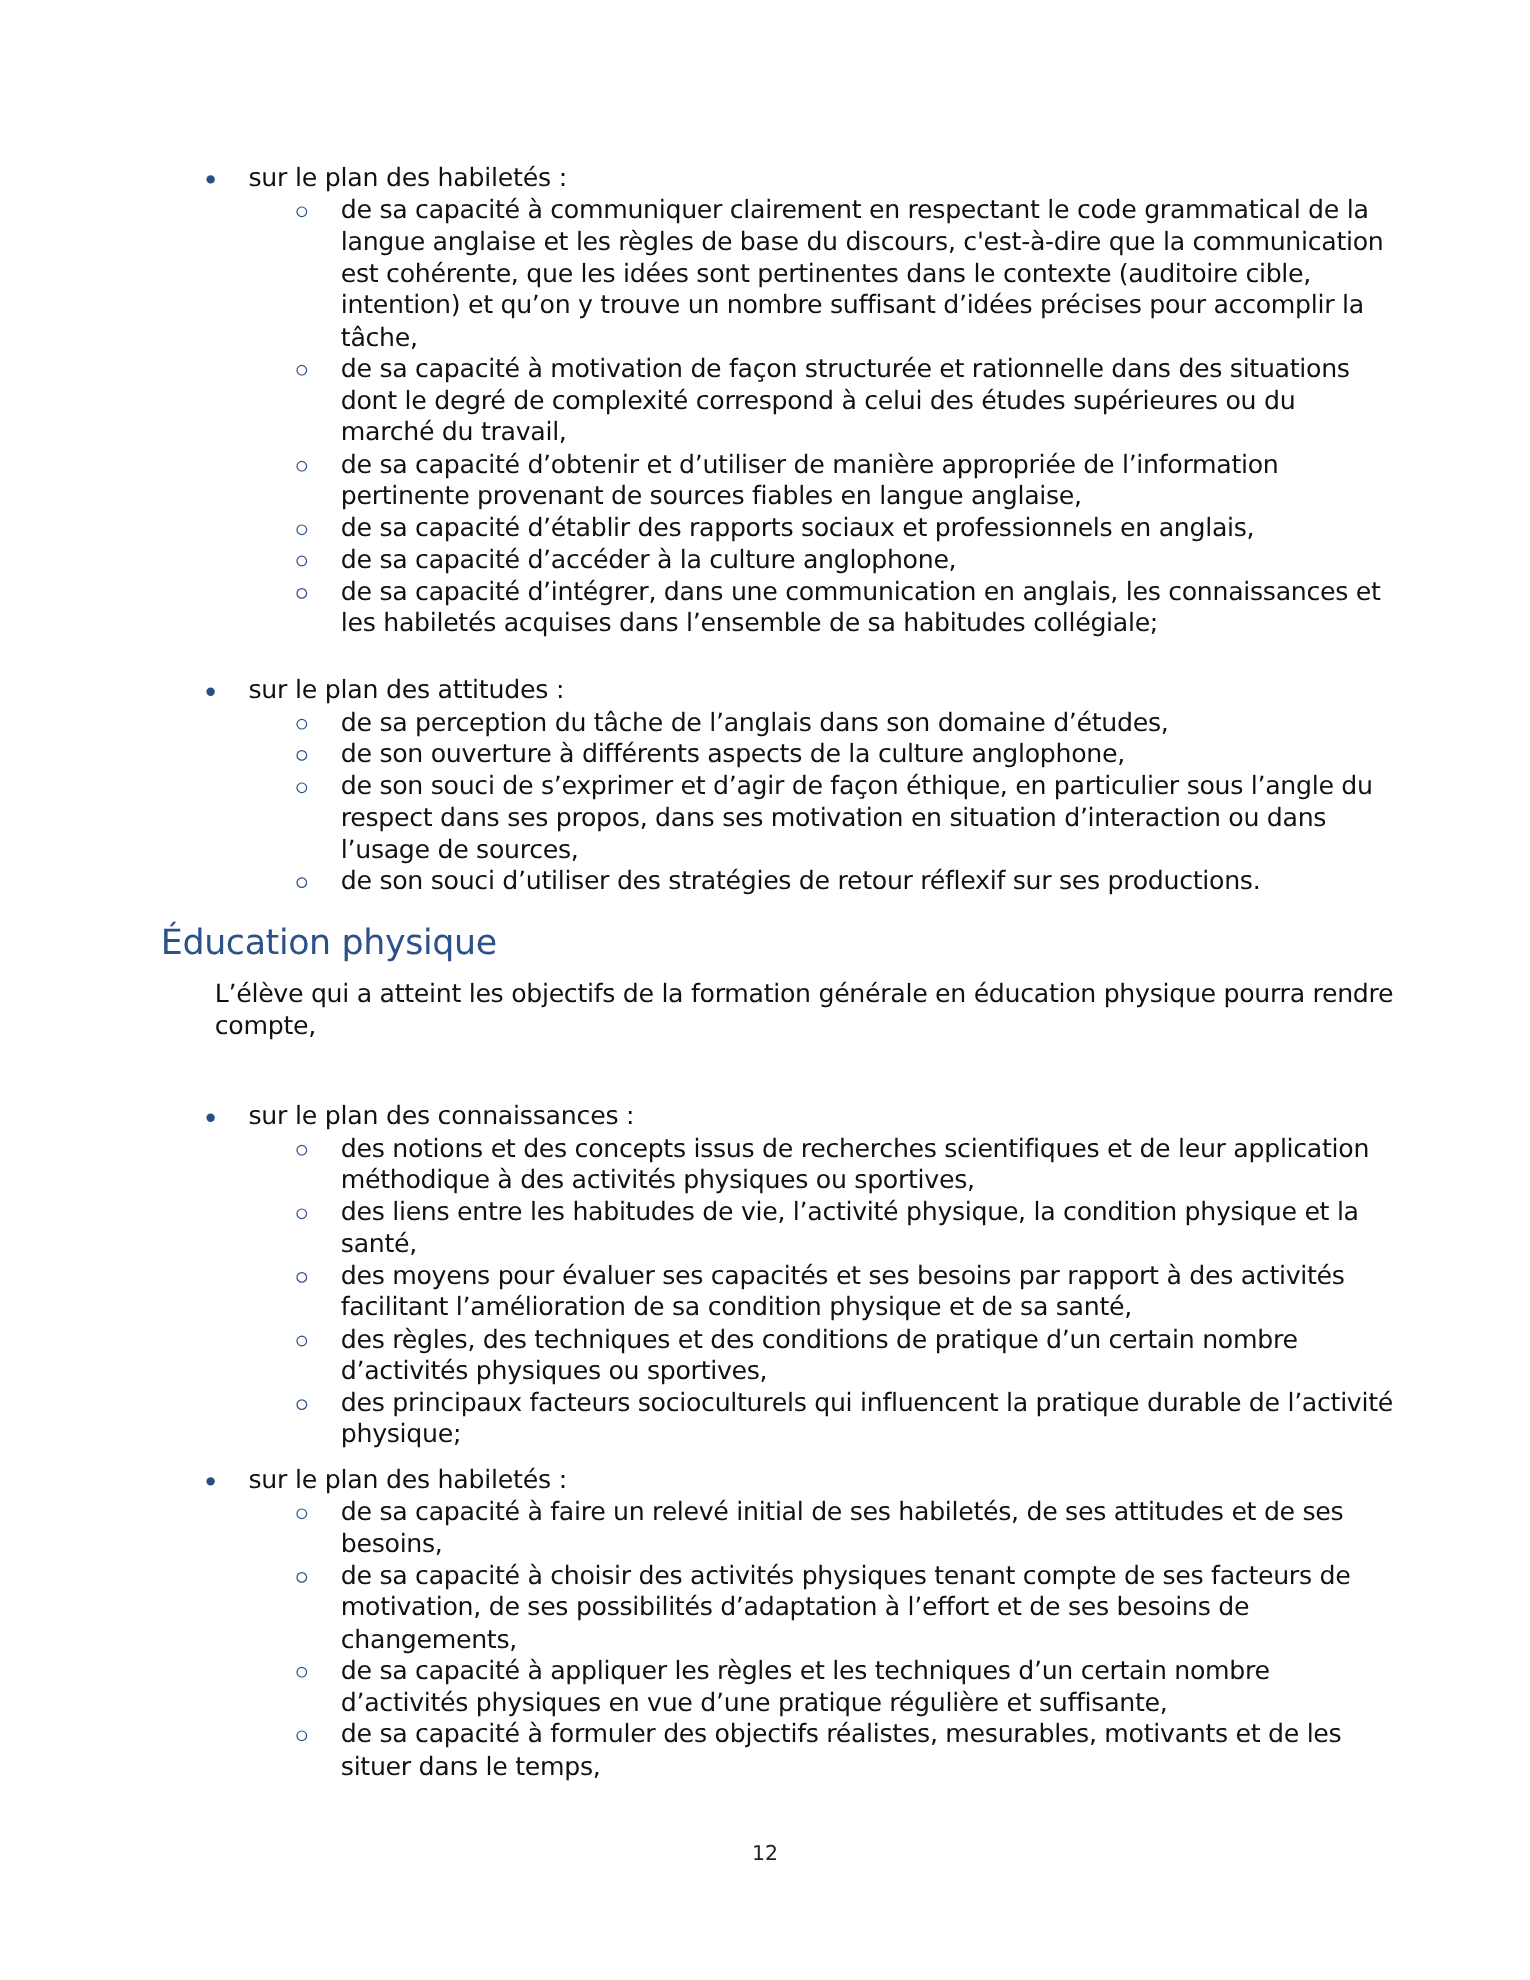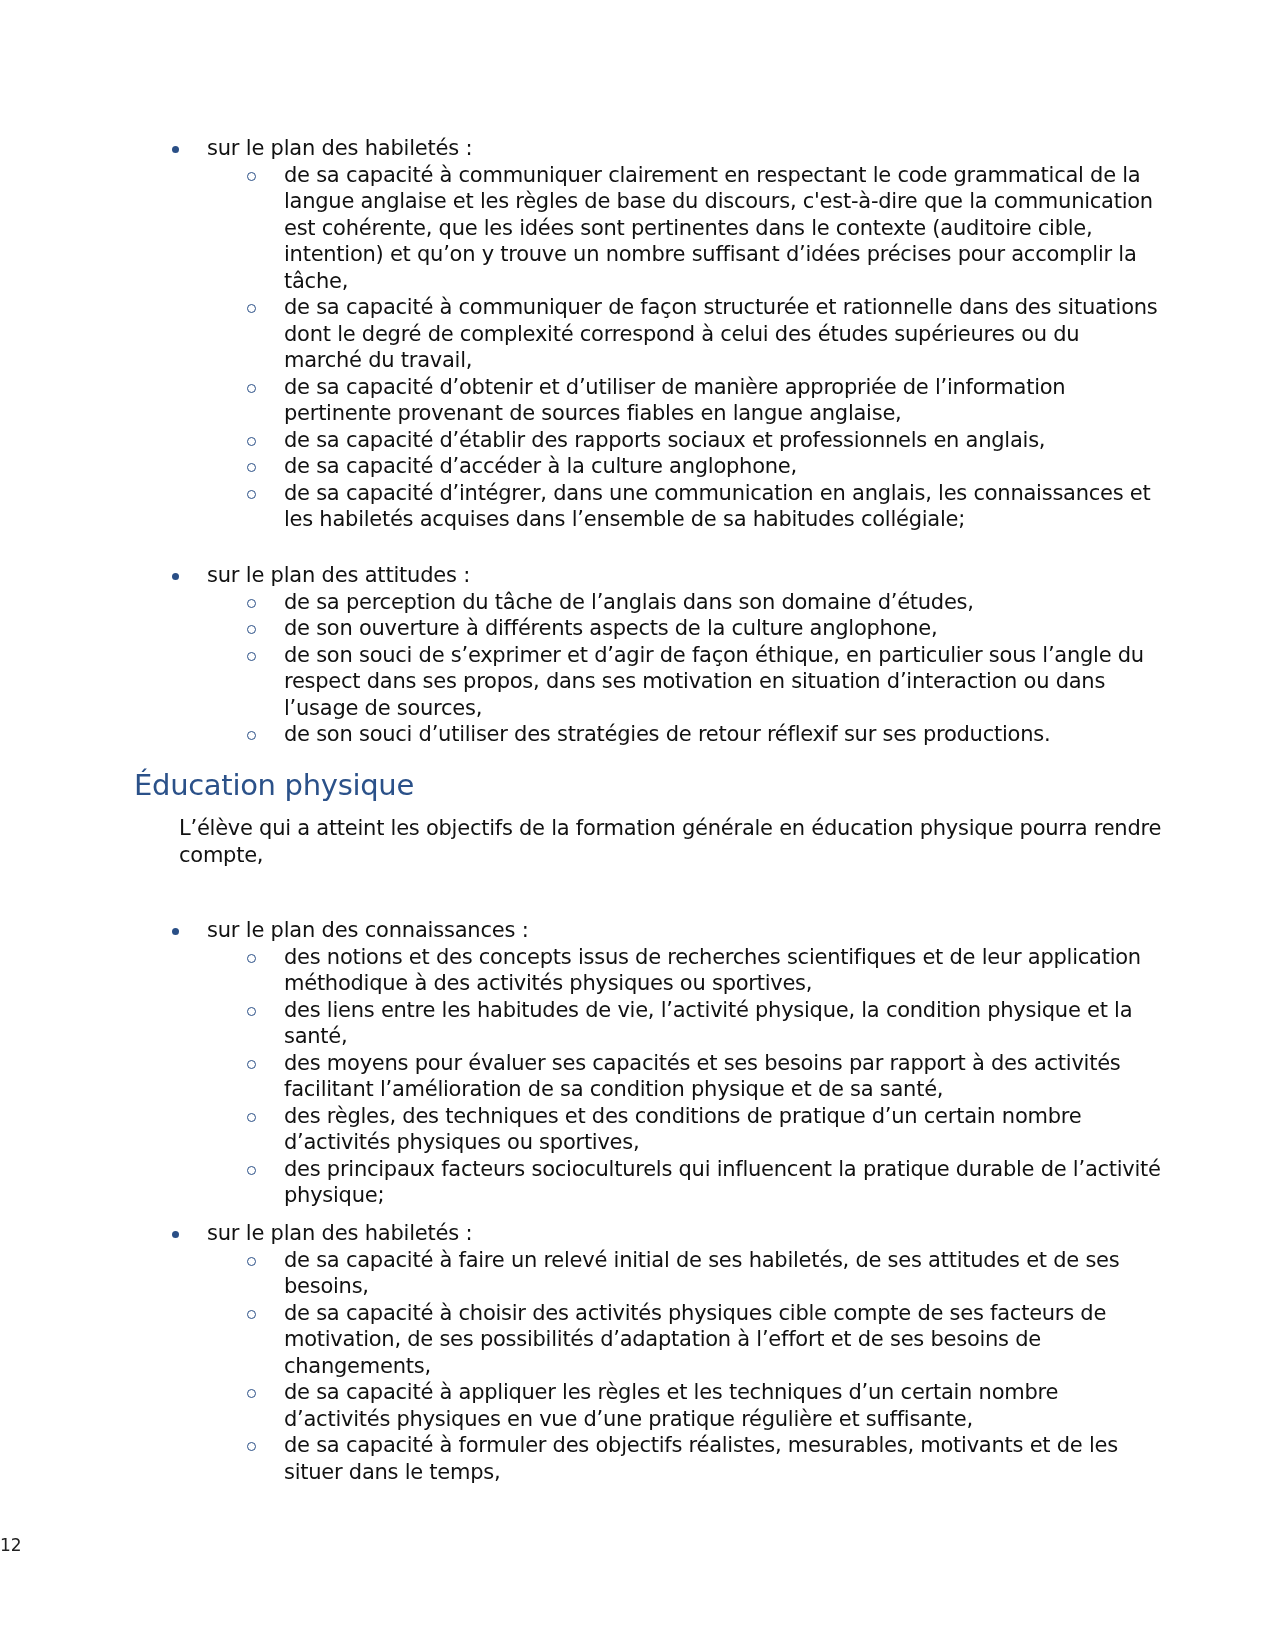--- a/index.html
+++ b/index.html
@@ -10,21 +10,21 @@
   .l1 { position: relative; height: 26.5px; }
   .l1 .dot { position: absolute; left: 172px; top: 11px; width: 7px; height: 7px; border-radius: 50%; background: #2a4f86; }
   .l1 .txt { position: absolute; left: 207px; top: 0; font-size: 21px; line-height: 26.5px; white-space: nowrap; letter-spacing: -0.2px; }
   .l2 { position: relative; }
   .l2 .ring { position: absolute; left: 247px; top: 10px; width: 9px; height: 9px; border-radius: 50%; border: 1.3px solid #2a4f86; box-sizing: border-box; }
   .l2 .lines { margin-left: 284px; font-size: 21px; line-height: 26.5px; }
   .l2 .line { white-space: nowrap; letter-spacing: -0.25px; display: block; }
   .heading { position: absolute; left: 134px; top: 768px; font-size: 29px; color: #2b5189; letter-spacing: -0.3px; white-space: nowrap; }
   .para { position: absolute; left: 134px; top: 815px; font-size: 21px; line-height: 27px; letter-spacing: -0.25px; }
   .para .line { display: block; white-space: nowrap; margin-left: 45px; }
-  .pagenum { position: absolute; left: 0; width: 1275px; top: 1535px; text-align: left; font-size: 17px; color: #222; }
+  .pagenum { position: absolute; left: 0; width: 1275px; top: 1535px; text-align: center; font-size: 17px; color: #222; }
 </style>
 </head>
 <body>
 
 <div class="page">
 
   <div class="blk" style="top:135px;">
     <div class="l1">
       <span class="dot"></span>
       <span class="txt">sur le plan des habiletés :</span>
@@ -36,21 +36,21 @@
             <span class="line">de sa capacité à communiquer clairement en respectant le code grammatical de la</span>
             <span class="line">langue anglaise et les règles de base du discours, c'est-à-dire que la communication</span>
             <span class="line">est cohérente, que les idées sont pertinentes dans le contexte (auditoire cible,</span>
             <span class="line">intention) et qu’on y trouve un nombre suffisant d’idées précises pour accomplir la</span>
             <span class="line">tâche,</span>
           </div>
         </div>
         <div class="l2">
           <span class="ring"></span>
           <div class="lines">
-            <span class="line">de sa capacité à communiquer de façon structurée et rationnelle dans des situations</span>
+            <span class="line">de sa capacité à motivation de façon structurée et rationnelle dans des situations</span>
             <span class="line">dont le degré de complexité correspond à celui des études supérieures ou du</span>
             <span class="line">marché du travail,</span>
           </div>
         </div>
         <div class="l2">
           <span class="ring"></span>
           <div class="lines">
             <span class="line">de sa capacité d’obtenir et d’utiliser de manière appropriée de l’information</span>
             <span class="line">pertinente provenant de sources fiables en langue anglaise,</span>
           </div>
@@ -172,21 +172,21 @@
         <div class="l2">
           <span class="ring"></span>
           <div class="lines">
             <span class="line">de sa capacité à faire un relevé initial de ses habiletés, de ses attitudes et de ses</span>
             <span class="line">besoins,</span>
           </div>
         </div>
         <div class="l2">
           <span class="ring"></span>
           <div class="lines">
-            <span class="line">de sa capacité à choisir des activités physiques cible compte de ses facteurs de</span>
+            <span class="line">de sa capacité à choisir des activités physiques tenant compte de ses facteurs de</span>
             <span class="line">motivation, de ses possibilités d’adaptation à l’effort et de ses besoins de</span>
             <span class="line">changements,</span>
           </div>
         </div>
         <div class="l2">
           <span class="ring"></span>
           <div class="lines">
             <span class="line">de sa capacité à appliquer les règles et les techniques d’un certain nombre</span>
             <span class="line">d’activités physiques en vue d’une pratique régulière et suffisante,</span>
           </div>

